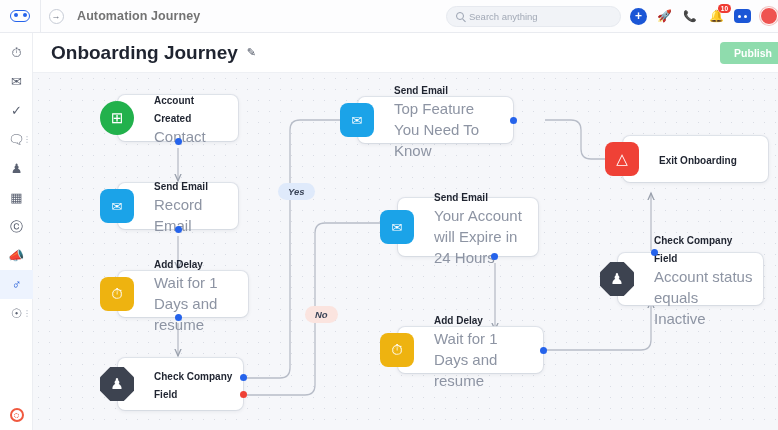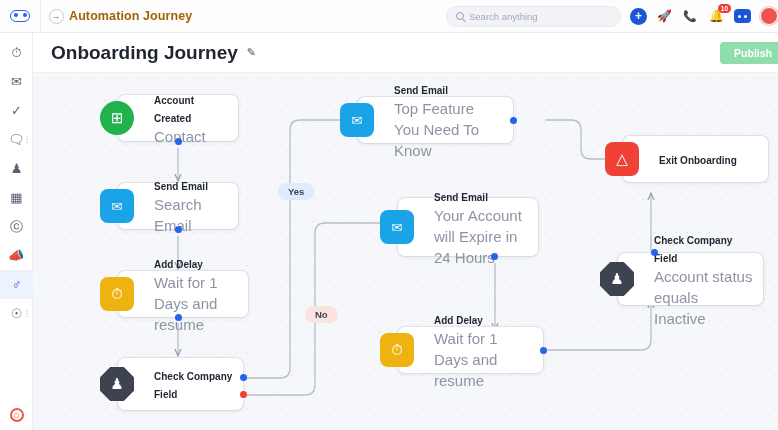--- a/index.html
+++ b/index.html
@@ -42,22 +42,22 @@
     display: flex; align-items: center; justify-content: center;
     margin-left: 2px;
   }
   .collapse-circle {
     width: 15px; height: 15px; border-radius: 50%;
     border: 1px solid #c7ccd6; background: #fff;
     display: flex; align-items: center; justify-content: center;
     font-size: 9px; color: #6b7280; line-height: 1;
   }
   .top-title {
-    font-size: 12.5px; font-weight: bold; color: #a16207;
-    letter-spacing: .1px; text-align: right;
+    font-size: 12.5px; font-weight: bold; color: #737373;
+    margin-left: 8px; letter-spacing: .1px; text-align: right;
   }
   .top-right {
     margin-left: auto; display: flex; align-items: center; gap: 9px;
     padding-right: 4px;
   }
   .search-box {
     width: 175px; height: 21px; border-radius: 11px;
     background: #f1f3f7; border: 1px solid #e6e9ef;
     display: flex; align-items: center; gap: 5px; padding: 0 9px;
   }
@@ -189,21 +189,21 @@
   .node-sub { font-size: 15px; color: #8d94a3; line-height: 1.4; margin-top: 1px; }
 
   .port {
     position: absolute; width: 7px; height: 7px; border-radius: 50%;
   }
   .port-blue { background: #2563eb; }
   .port-red  { background: #ef4136; }
 
   .pill {
     position: absolute; border-radius: 9px;
-    font-size: 9.5px; font-weight: bold; padding: 3px 10px; line-height: 1.2;
+    font-size: 9.5px; font-weight: bold; padding: 3px 10px; line-height: 1.2; font-style: italic;
   }
   .pill-yes { background: #dfeafb; color: #3b4558; }
   .pill-no  { background: #fbe4df; color: #3b4558; }
 
   .mail-glyph { font-size: 13px; }
 </style>
 </head>
 <body>
 
 <div id="app">
@@ -326,21 +326,21 @@
         <span class="node-title">Account Created</span><br>
         <span class="node-sub">Contact</span>
       </span>
       <span class="port port-blue" style="left:57px; bottom:-4px;"></span>
     </div>
 
     <div class="node" style="left:85px; top:110px; width:120px; height:46px;">
       <span class="node-ico ico-sq bg-blue mail-glyph">✉</span>
       <span class="node-txt">
         <span class="node-title">Send Email</span><br>
-        <span class="node-sub">Search Email</span>
+        <span class="node-sub">Record Email</span>
       </span>
       <span class="port port-blue" style="left:57px; bottom:-4px;"></span>
     </div>
 
     <div class="node" style="left:85px; top:198px; width:130px; height:46px;">
       <span class="node-ico ico-sq bg-amber">⏱</span>
       <span class="node-txt">
         <span class="node-title">Add Delay</span><br>
         <span class="node-sub">Wait for 1 Days and resume</span>
       </span>

